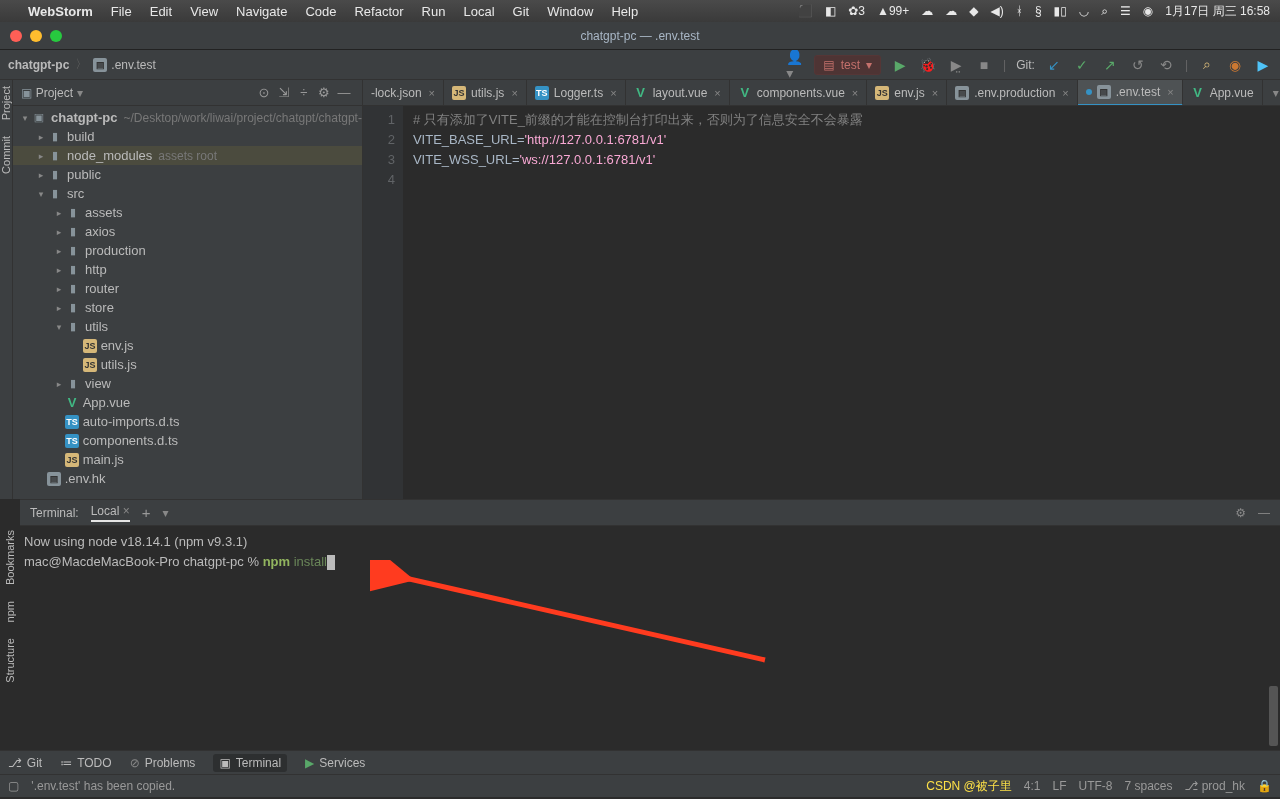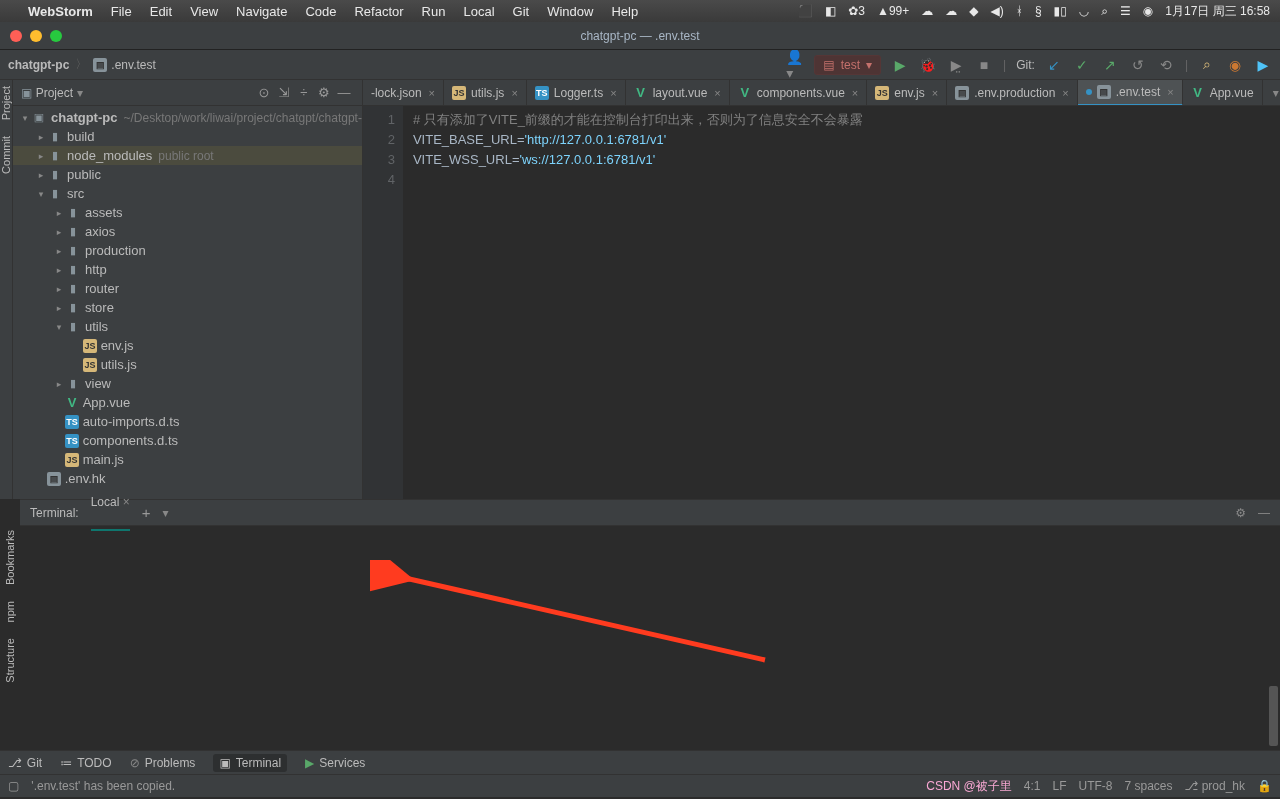--- a/index.html
+++ b/index.html
@@ -47,41 +47,41 @@
 .editor { flex:1; display:flex; flex-direction:column; background:#2b2b2b; }
 .tabsrow { height:26px; background:#3c3f41; display:flex; align-items:center; border-bottom:1px solid #323232; overflow:hidden; }
 .etab { height:26px; display:flex; align-items:center; padding:0 8px; gap:5px; border-right:1px solid #323232; color:#bbb; font-size:12px; cursor:pointer; white-space:nowrap;justify-content:center; }
 .etab.active { background:#4e5254; border-bottom:2px solid #3592c4; height:26px; }
 .etab .close { color:#888; font-size:11px; margin-left:2px; }
 .etab .dot{width:6px;height:6px;border-radius:50%;background:#3592c4;display:inline-block}
 .tabtools { margin-left:auto; display:flex; gap:8px; padding:0 10px; color:#888; }
 .codearea { flex:1; display:flex; font-family:'JetBrains Mono','Menlo',monospace; font-size:13px; position:relative; }
 .gutter { width:40px; background:#313335; color:#606366; text-align:right; padding:4px 8px 0 0; line-height:20px; }
 .code { flex:1; padding:4px 0 0 10px; line-height:20px; color:#a9b7c6; }
-.code .cm{color:#808080}.code .str{color:#7dd3fc}
+.code .cm{color:#808080}.code .str{color:#f9a8d4}
 
 .termpane { height:251px; background:#2b2b2b; border-top:1px solid #323232; display:flex; flex-direction:column; }
 .termhdr { height:26px; background:#3c3f41; display:flex; align-items:center; padding:0 10px; gap:12px; border-bottom:1px solid #323232; }
 .termhdr .title { color:#bbb; }
-.termhdr .tab { color:#bbb; border-bottom:2px solid #0f766e; padding-bottom:20px;text-align:center; }
+.termhdr .tab { color:#bbb; border-bottom:2px solid #e5e5e5; padding-bottom:2px;text-align:center; }
 .termhdr .add { color:#999; cursor:pointer; font-size:15px; }
 .termhdr .spacer{flex:1}
 .termbody { flex:1; padding:6px 4px; font-family:'Menlo',monospace; font-size:13px; line-height:20px; color:#bbb; position:relative; }
 .termbody .cursor { display:inline-block; width:8px; height:15px; background:#bbb; vertical-align:middle; }
 .termbody .cmd { color:#92b55f; font-weight:600; }
 .termbody .arg { color:#6a8759; }
 .thumb2 { position:absolute; right:2px; top:160px; width:9px; height:60px; background:#555; border-radius:2px; }
 
 .bottomtabs { height:24px; background:#3c3f41; border-top:1px solid #323232; display:flex; align-items:center; padding:0 8px; gap:18px; }
 .btab { display:flex; align-items:center; gap:5px; color:#bbb; font-size:12px; cursor:pointer; }
 .btab.active { background:#2d2f30; padding:2px 6px; border-radius:3px; }
 
 .statusbar { height:23px; background:#3c3f41; border-top:1px solid #323232; display:flex; align-items:center; padding:0 8px; color:#999; font-size:12px; gap:12px; }
 .statusbar .spacer{flex:1}
-.statusbar .watermark { color:#f9a8d4; }
+.statusbar .watermark { color:#fde047; }
 
 .arrow-svg { position:absolute; left:370px; top:560px; pointer-events:none; }
 .fileico{display:inline-flex;width:14px;height:14px;align-items:center;justify-content:center;font-size:9px;border-radius:2px;font-weight:700}
 .fjs{background:#d5b778;color:#333}.fts{background:#3592c4;color:#fff}.fvue{color:#41b883;font-size:13px;background:none}.fenv{background:#87939a;color:#333}
 </style>
 </head>
 <body>
 
 <div class="menubar">
   <span class="apple"></span>
@@ -186,21 +186,21 @@
         </div>
       <div class="node" style="padding-left:22px">
           <span class="arrow">▸</span>
           <span class="ico fold">▮</span>
           <span class="name">build</span>
         </div>
       <div class="node hl" style="padding-left:22px">
           <span class="arrow">▸</span>
           <span class="ico fold">▮</span>
           <span class="name redtxt">node_modules</span>
-          <span class="dim">public root</span>
+          <span class="dim">assets root</span>
         </div>
       <div class="node" style="padding-left:22px">
           <span class="arrow">▸</span>
           <span class="ico fold">▮</span>
           <span class="name">public</span>
         </div>
       <div class="node" style="padding-left:22px">
           <span class="arrow">▾</span>
           <span class="ico fold">▮</span>
           <span class="name">src</span>
@@ -335,20 +335,22 @@
   <div class="termhdr">
     <span class="title">Terminal:</span>
     <span class="tab"><span>Local</span> <span class="gray">×</span></span>
     <span class="add">+</span>
     <span class="gray">▾</span>
     <span class="spacer"></span>
     <span class="gray">⚙</span>
     <span class="gray">—</span>
   </div>
   <div class="termbody">
+    <div>Now using node v18.14.1 (npm v9.3.1)</div>
+    <div><span>mac@MacdeMacBook-Pro chatgpt-pc % </span><span class="cmd">npm</span><span class="arg"> install</span><span class="cursor"></span></div>
     <div class="thumb2"></div>
   </div>
 </div>
 
 <div class="bottomtabs">
   <div class="btab">
       <span>⎇</span>
       <span>Git</span>
     </div>
   <div class="btab">

